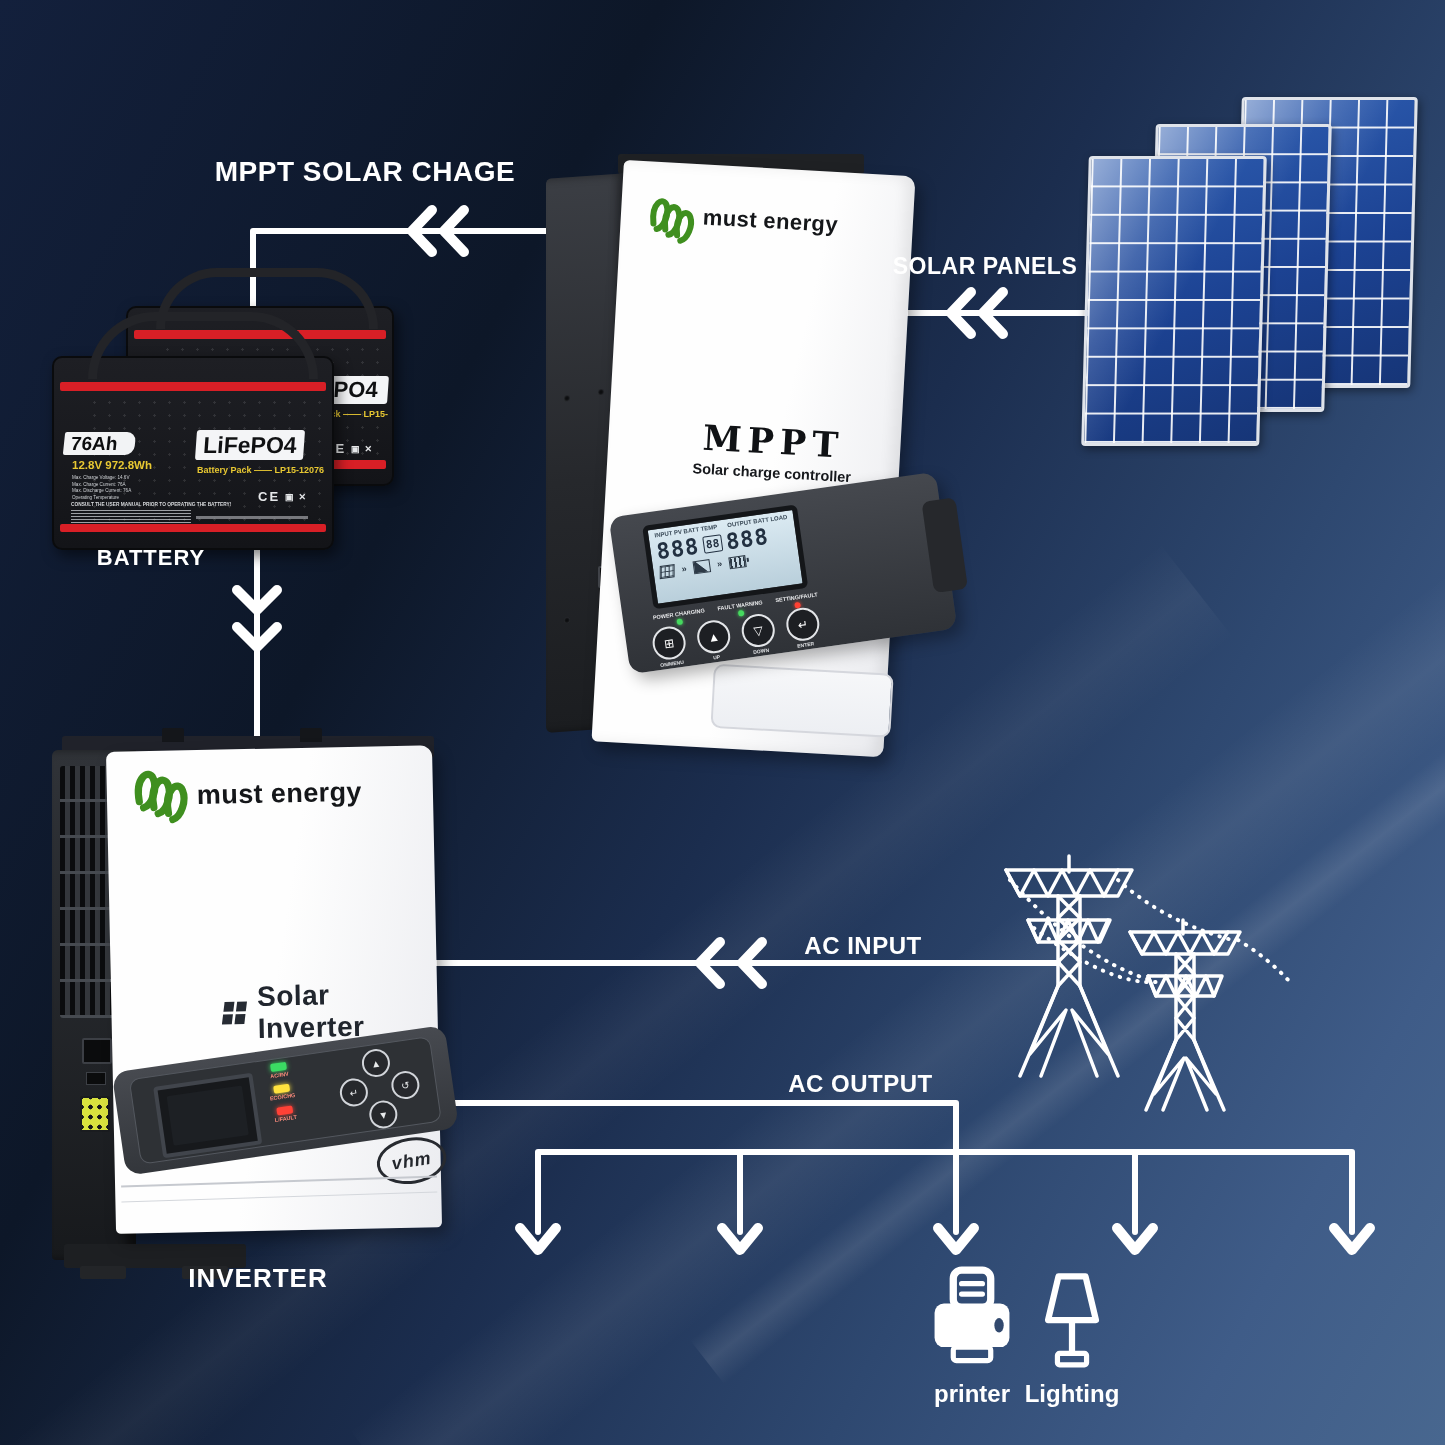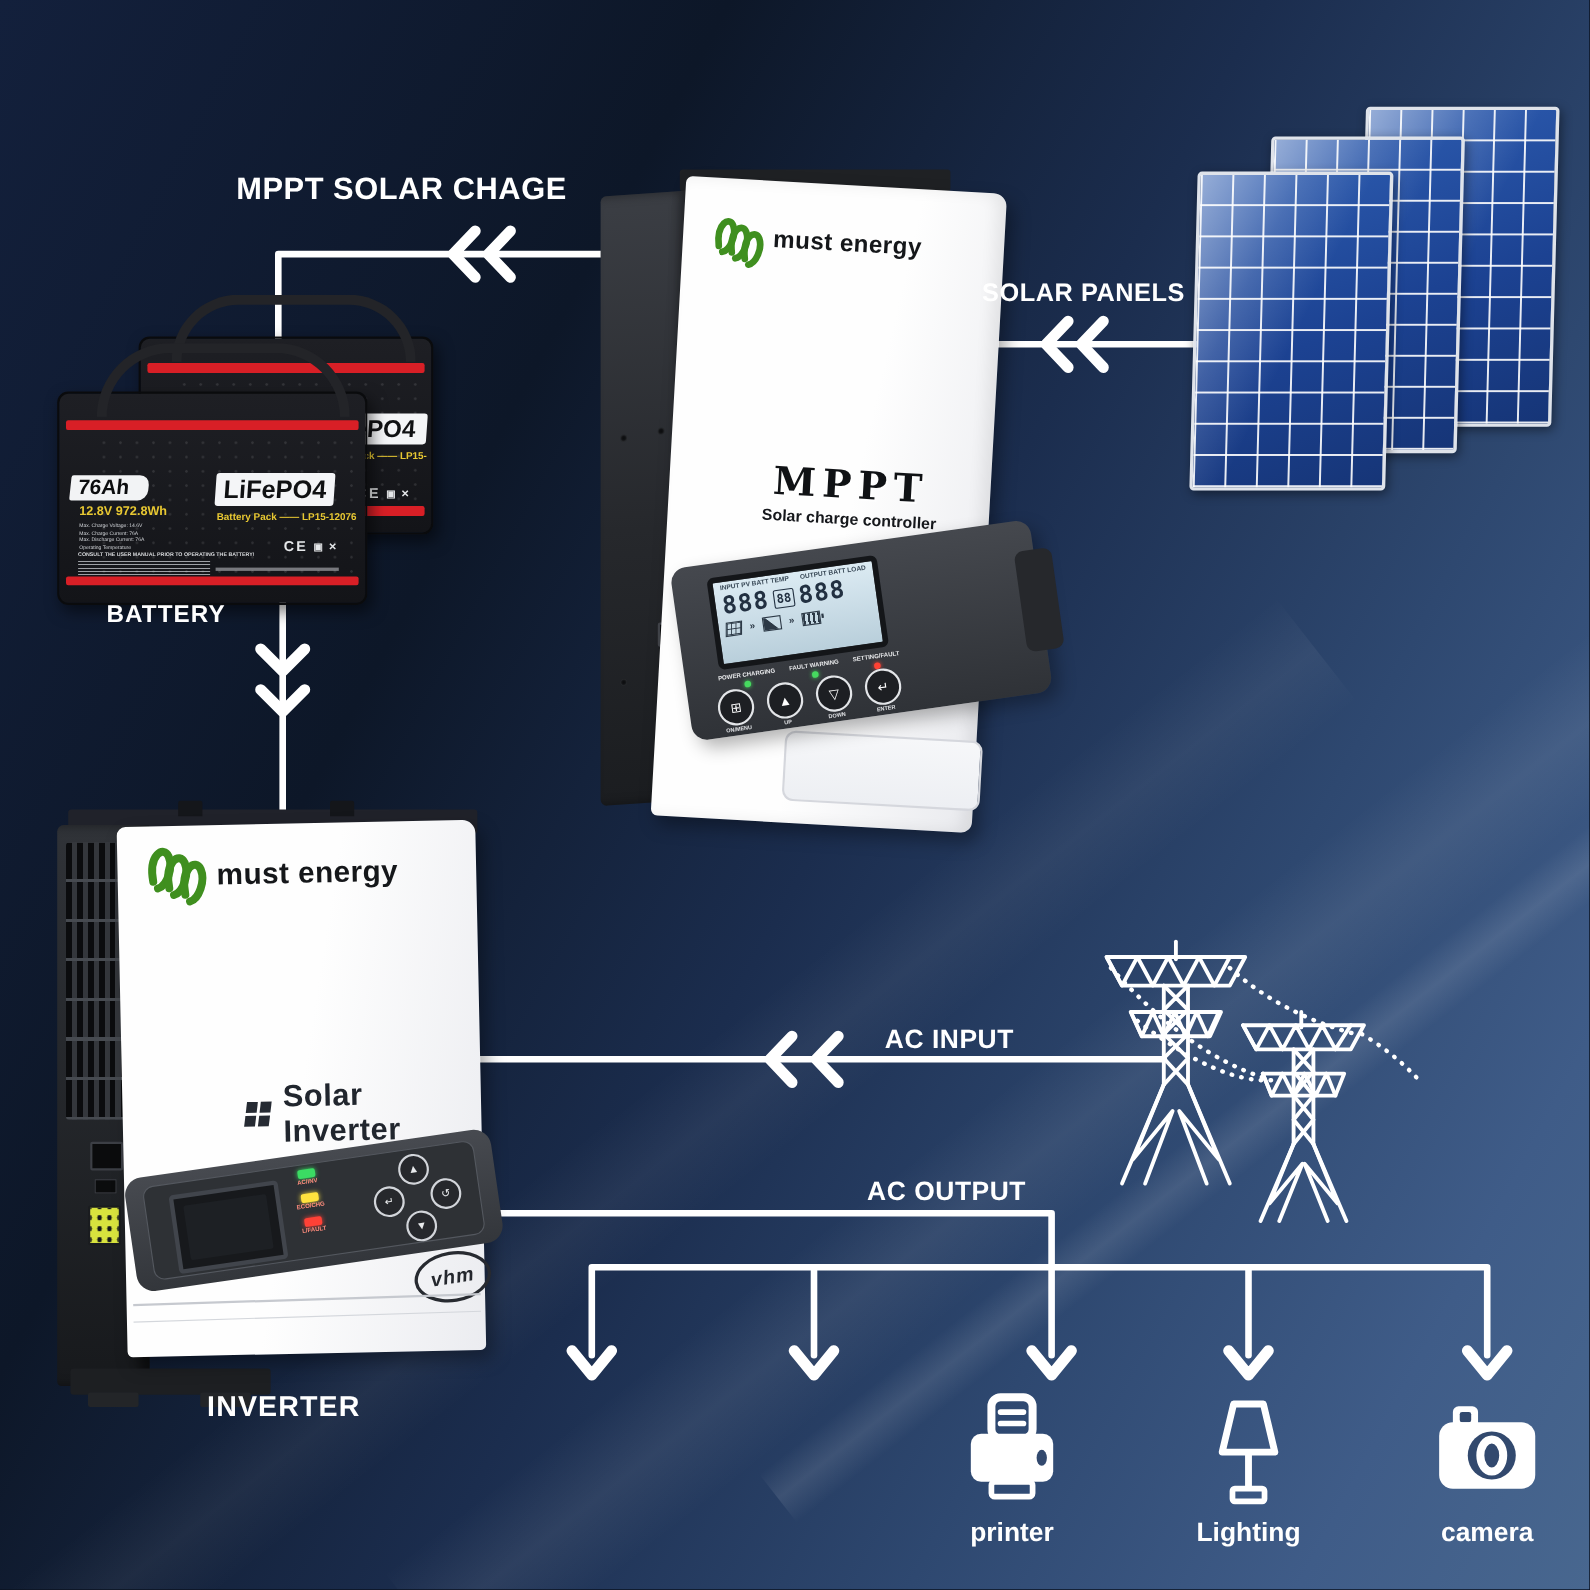--- a/index.html
+++ b/index.html
@@ -18,21 +18,21 @@
   .lbl.solar{left:865px;top:253px;width:240px;font-size:23px;}
   .lbl.batt{left:41px;top:545px;width:220px;font-size:22px;letter-spacing:1px;}
   .lbl.inv{left:148px;top:1263px;width:220px;font-size:26px;letter-spacing:1px;}
   .lbl.acin{left:763px;top:932px;width:200px;font-size:24px;}
   .lbl.acout{left:758px;top:1070px;width:205px;font-size:24px;}
 
   
   .appliance{position:absolute;top:1266px;width:136px;z-index:6;text-align:center;}
   .appliance .ic{width:104px;height:104px;margin:0 auto;display:block;}
   .appliance .alabel{margin-top:10px;color:#fff;font-weight:bold;font-size:24px;}
-  .app-tv{left:470px;} .app-kettle{left:672px;} .app-printer{left:852px;} .app-light{left:1067px;} .app-camera{left:1284px;}
+  .app-tv{left:470px;} .app-kettle{left:672px;} .app-printer{left:904px;} .app-light{left:1004px;} .app-camera{left:1284px;}
 
   
   .panel{position:absolute;border:3px solid #dfe3ea;border-radius:4px;box-shadow:2px 3px 10px rgba(0,0,0,.45);transform:skewX(-1.5deg);
     background-image:
       linear-gradient(115deg,rgba(255,255,255,.50) 0%,rgba(255,255,255,.16) 30%,rgba(255,255,255,0) 52%),
       linear-gradient(90deg,rgba(255,255,255,.9) 2px,transparent 2px),
       linear-gradient(0deg,rgba(255,255,255,.9) 2px,transparent 2px),
       linear-gradient(160deg,#2d5cb0 0%,#1c4292 55%,#163577 100%);
     background-size:100% 100%,16.666% 100%,100% 10%,100% 100%;}
   .panel.p3{left:1238px;top:97px;width:170px;height:285px;z-index:2;}
@@ -451,24 +451,14 @@
   <div class="appliance app-light">
     <svg class="ic" viewBox="0 0 100 100">
       <g fill="none" stroke="#fff" stroke-linejoin="round">
         <path d="M37 10 L63 10 L73 52 L27 52 Z" stroke-width="6"></path>
         <path d="M50 52 V84" stroke-width="6"></path>
         <rect x="36" y="84" width="28" height="11" rx="2" stroke-width="5"></rect>
       </g>
     </svg>
     <div class="alabel">Lighting</div>
   </div>
-  <div class="appliance app-camera">
-    <svg class="ic" viewBox="0 0 100 100">
-      <rect x="20" y="12" width="22" height="20" rx="5" fill="#fff"></rect>
-      <rect x="26" y="17" width="10" height="9" rx="2" fill="#32496e"></rect>
-      <rect x="8" y="26" width="84" height="58" rx="12" fill="#fff"></rect>
-      <circle cx="54" cy="55" r="21" fill="#32496e"></circle>
-      <ellipse cx="54" cy="55" rx="10" ry="14" fill="none" stroke="#fff" stroke-width="7"></ellipse>
-    </svg>
-    <div class="alabel">camera</div>
-  </div>
 
 </div>
 
 </body></html>

